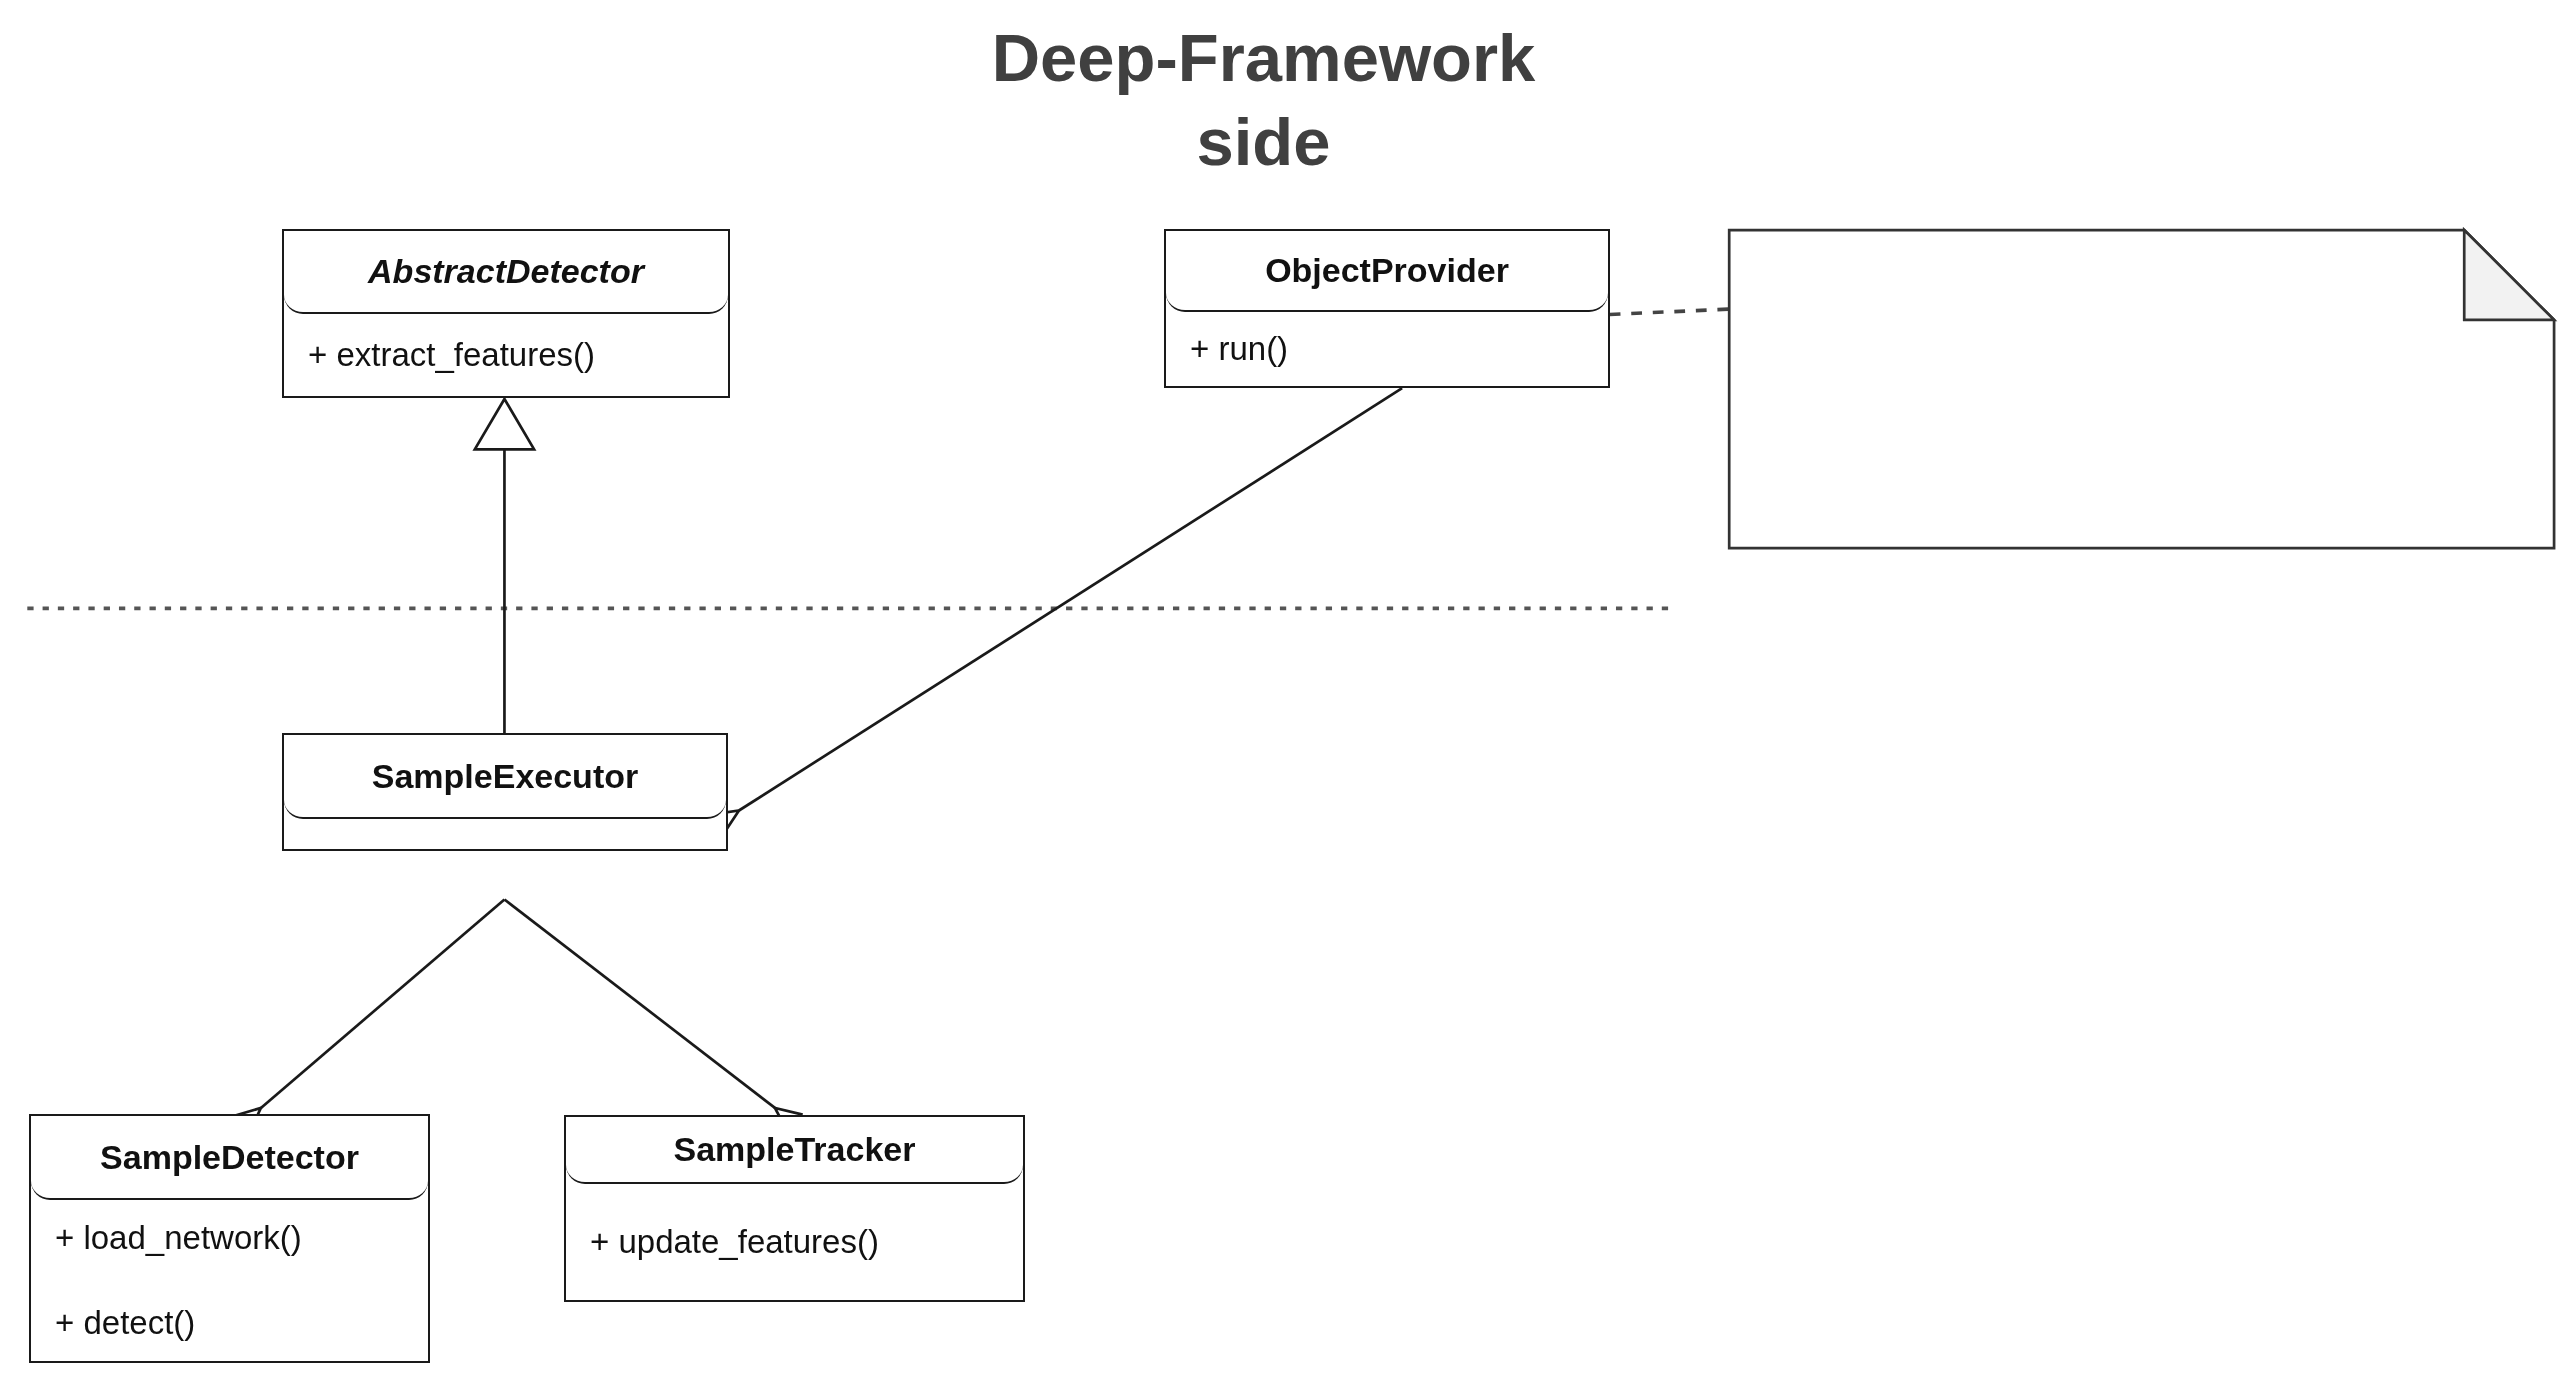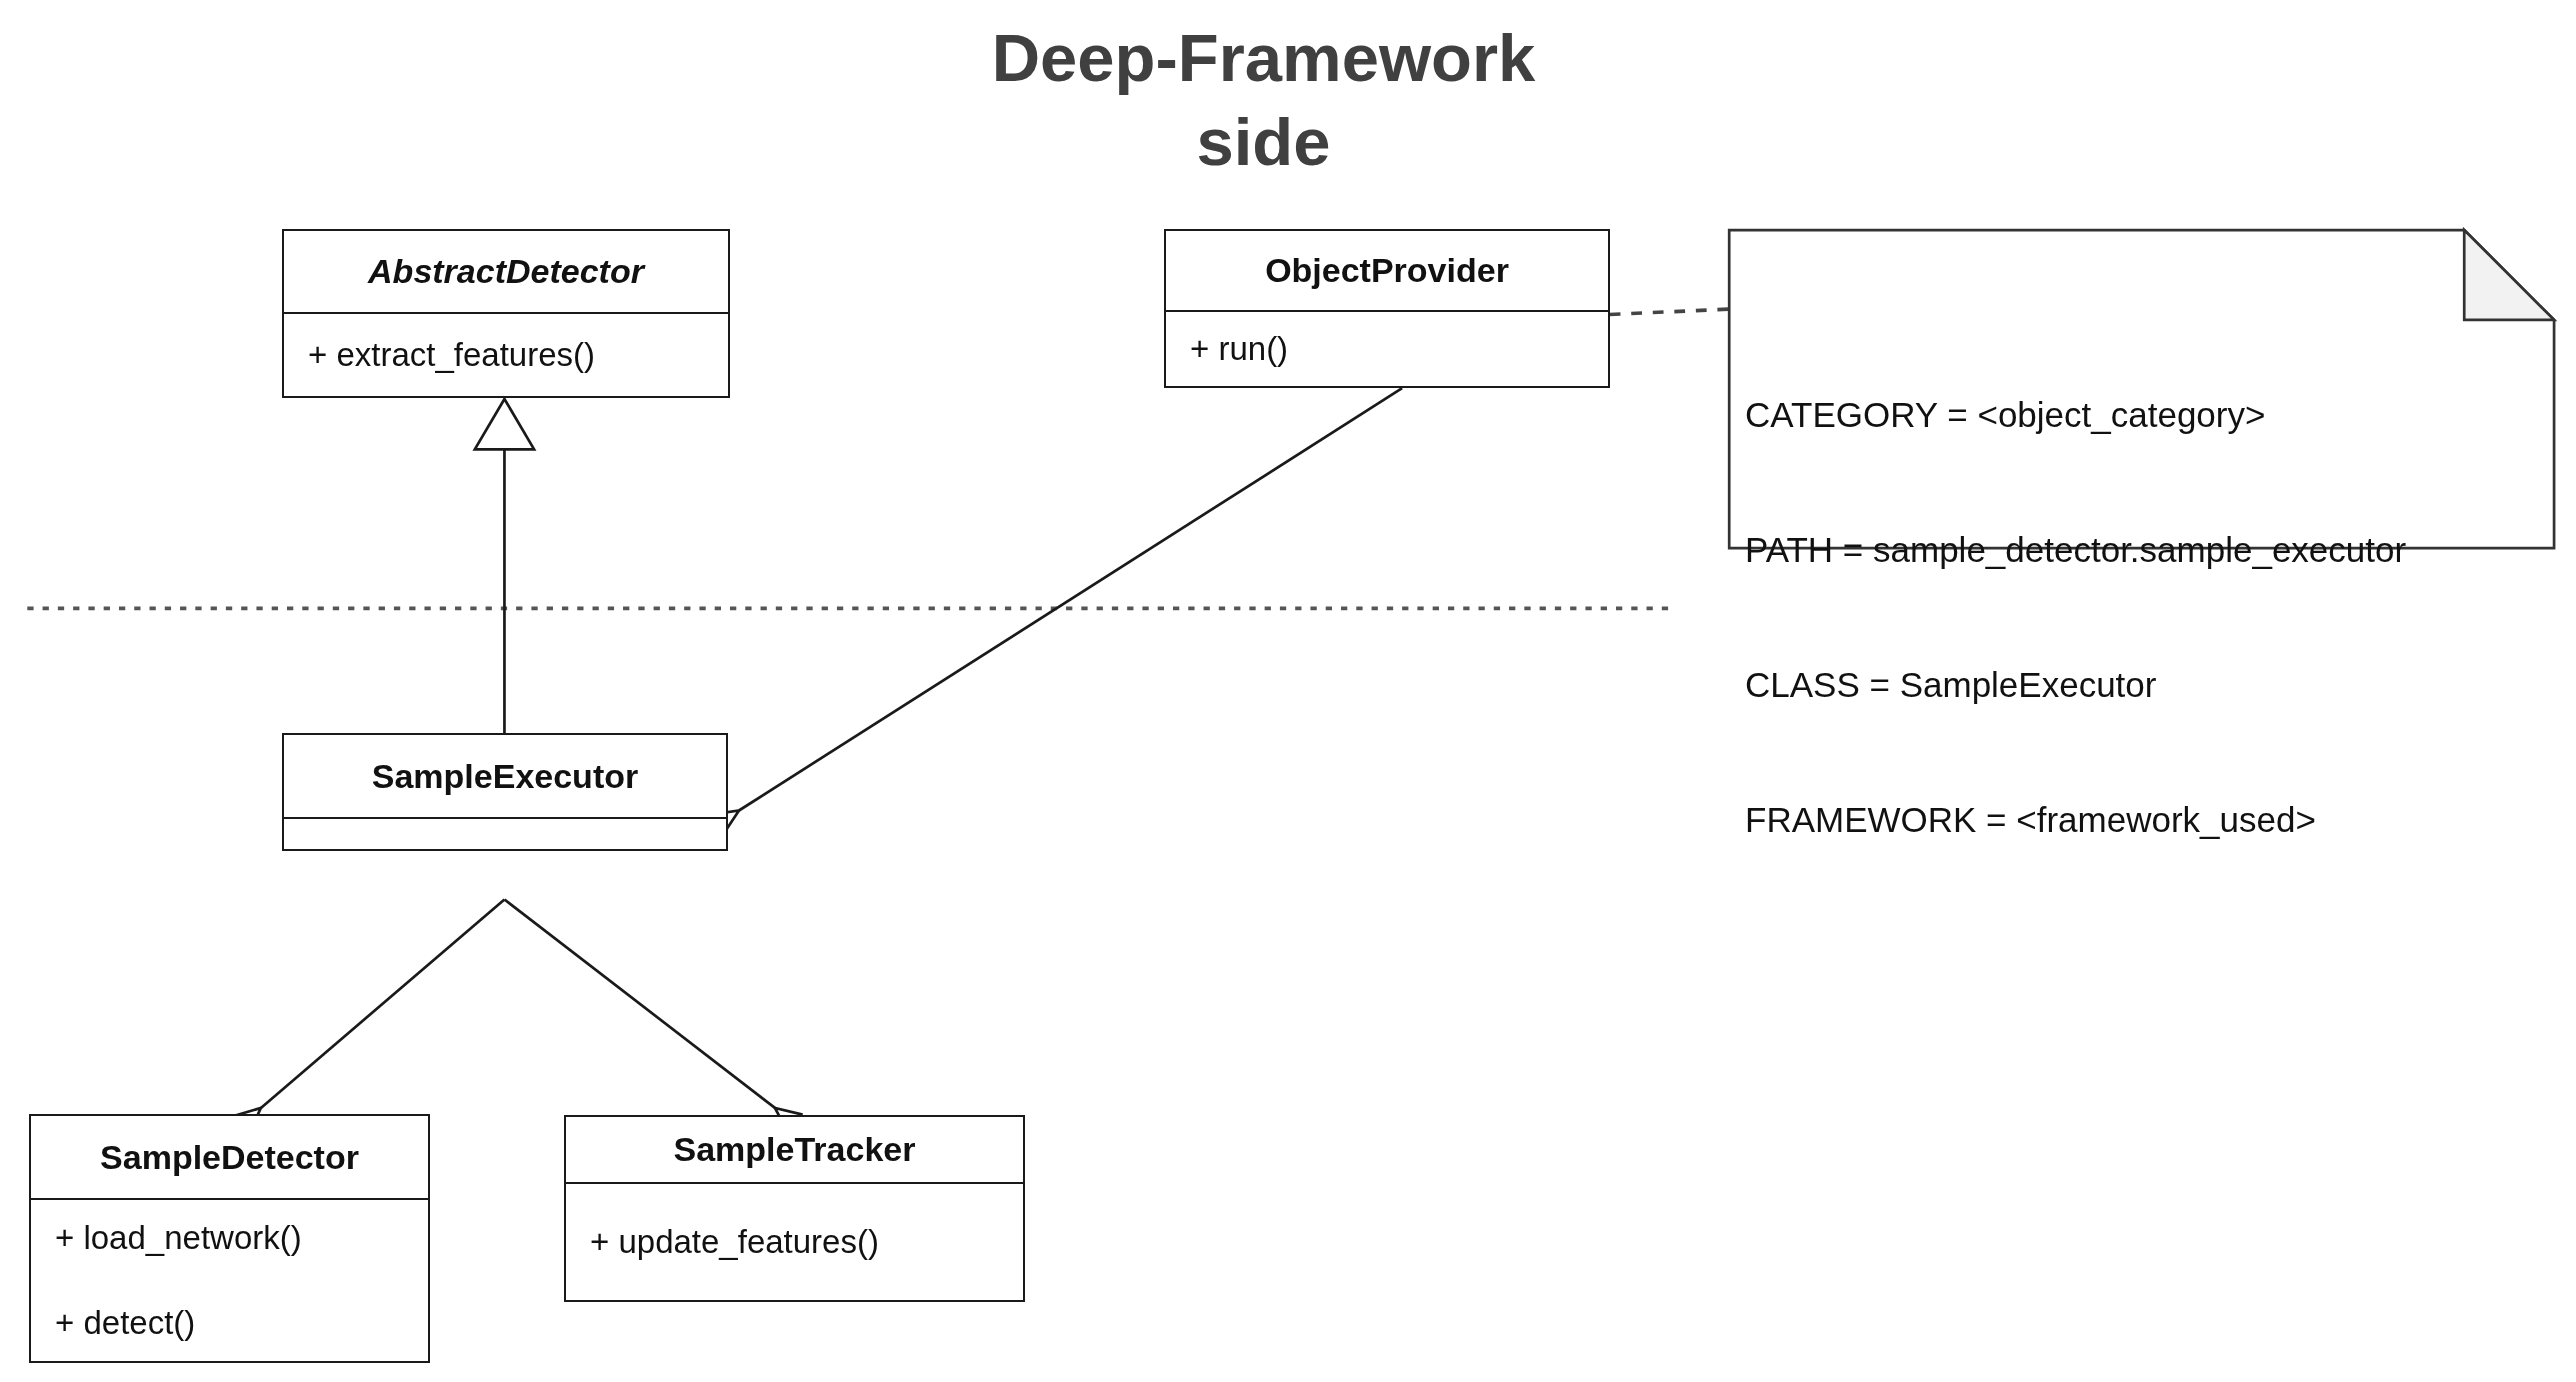--- a/index.html
+++ b/index.html
@@ -53,20 +53,21 @@
   }
   .uml-class .title {
     box-sizing: border-box;
     border-bottom: 2.7px solid #1a1a1a;
     display: flex;
     align-items: center;
     justify-content: center;
     font-size: 34px;
     font-weight: bold;
     color: #111111;
+    border-radius: 19px;
   }
   .uml-class .title.abstract { font-style: italic; }
   .uml-class .body {
     box-sizing: border-box;
     flex: 1;
     display: flex;
     flex-direction: column;
     justify-content: center;
     gap: 47px;
     padding-left: 24px;
@@ -156,21 +157,15 @@
     </div>
   </div>
 
   <div class="uml-class" id="cls-sample-tracker">
     <div class="title">SampleTracker</div>
     <div class="body">
       <div>+ update_features()</div>
     </div>
   </div>
 
-  <div class="note-text">
-    <div>CATEGORY = &lt;object_category&gt;</div>
-    <div>PATH = sample_detector.sample_executor</div>
-    <div>CLASS = SampleExecutor</div>
-    <div>FRAMEWORK = &lt;framework_used&gt;</div>
-  </div>
 
 </div>
 
 
 </body></html>

